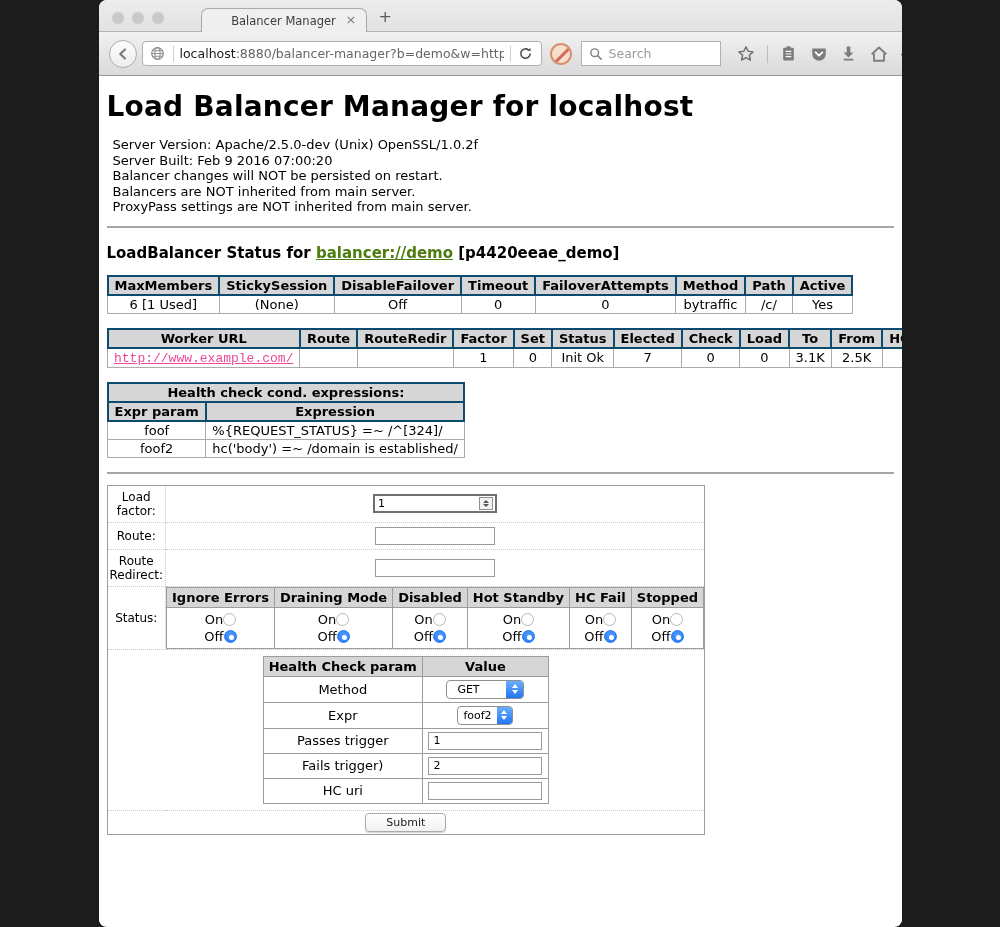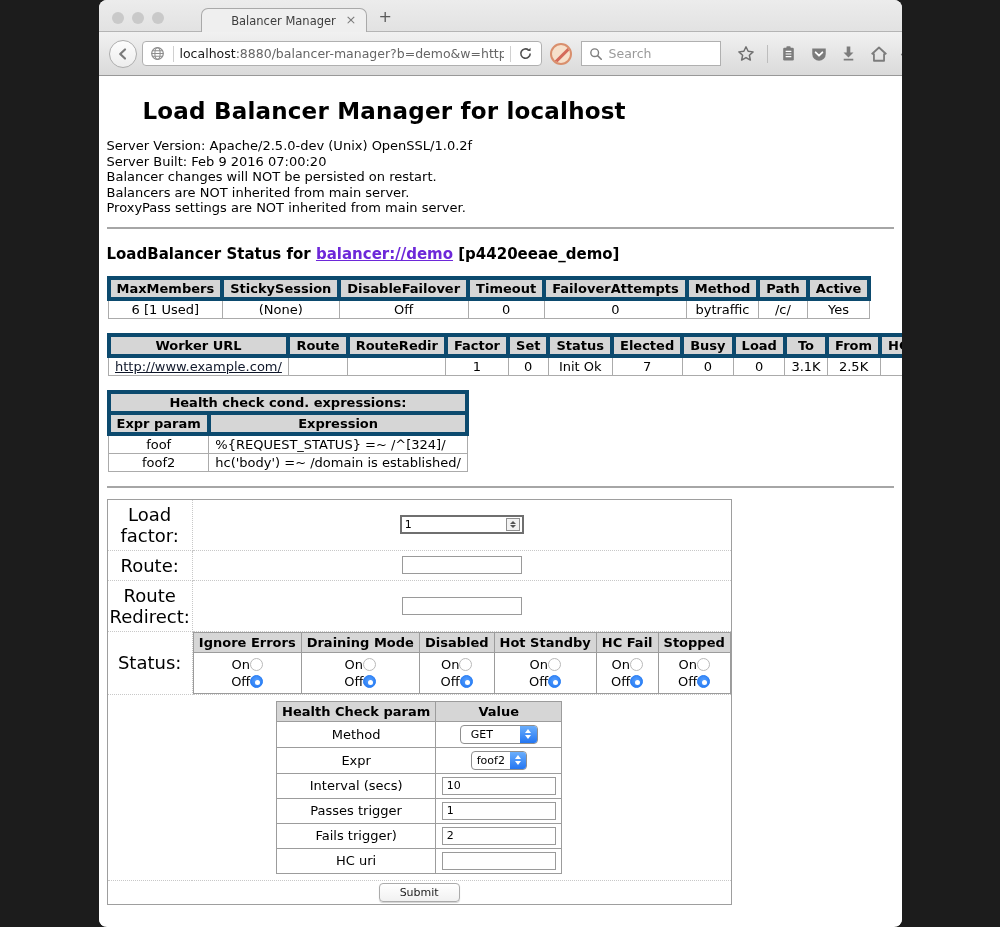--- a/index.html
+++ b/index.html
@@ -42,35 +42,35 @@
   .tb-sep { width:1px; height:18px; background:#bdbdbd; }
   .icon16 { width:18px; height:18px; display:flex; align-items:center; justify-content:center; }
   .caret-down { width:0; height:0; border-left:4px solid transparent; border-right:4px solid transparent;
                 border-top:4px solid #8a8a8a; margin-left:-6px; }
   .spacer { flex:1; }
   .menu-btn { display:flex; flex-direction:column; gap:3px; margin-right:16px; }
   .menu-btn i { width:17px; height:2.5px; background:#6e6e6e; border-radius:1px; display:block; }
 
   
   .content { padding:0 8px; background:#fff; height:850px; overflow:hidden; }
-  h1.pg-title { font-size:23px; font-weight:bold; color:#000; padding:22px 0 14px 0; letter-spacing:.2px;margin-left:36px; }
-  .info div { font-size:13px; color:#000; line-height:15.5px; }
+  h1.pg-title { font-size:28px; font-weight:bold; color:#000; padding:14px 0 14px 0; letter-spacing:.2px; }
+  .info div { font-size:13px; color:#000; line-height:15.5px;margin-left:6px; }
   hr.rule { border:none; height:2px; background:#a6a6a6; margin:11px 0; }
   h3.sec { font-size:15px; font-weight:bold; margin:16px 0 13px 0; }
-  h3.sec a { color:#6d28d9; }
-  a.tbl-link { color:#0f172a; }
+  h3.sec a { color:#4d7c0f; }
+  a.tbl-link { color:#ec4899;font-family:Liberation Mono, monospace; }
 
   table.data { border-collapse:collapse; font-size:13px; margin-bottom:14px; }
-  table.data th { background:#d6d6d6; border:4px solid #0c4a6e; padding:1px 6px; font-weight:bold; text-align:center; white-space:nowrap; }
+  table.data th { background:#d6d6d6; border:2px solid #0c4a6e; padding:1px 6px; font-weight:bold; text-align:center; white-space:nowrap; }
   table.data td { border:1px solid #ababab; padding:1px 6px; text-align:center; white-space:nowrap; }
 
   
   table.form-table { border-collapse:collapse; width:564px; border:1px solid #9e9e9e; font-size:13px; margin-top:2px; }
   table.form-table > tbody > tr > td { border:1px dotted #c8c8c8; padding:4px 2px; text-align:center; vertical-align:middle; }
-  td.flabel { width:100px; font-size:18px; }
+  td.flabel { width:100px; font-size:12px; }
   input.txt { height:18px; width:120px; border:1px solid #9a9a9a; font-size:11px; padding:1px 4px;
               font-family:"DejaVu Sans","Liberation Sans",sans-serif; }
   .numwrap { display:inline-flex; align-items:center; width:124px; height:19px; border:2px solid #6f6f6f; background:#fff; }
   .numwrap .nval { flex:1; font-size:11px; text-align:left; padding-left:3px; }
   .spinner { width:14px; height:13px; border:1px solid #8f8f8f; background:#f2f2f2; margin-right:2px;
              display:flex; flex-direction:column; align-items:center; justify-content:center; gap:1px; }
   .spinner i { width:0; height:0; border-left:3px solid transparent; border-right:3px solid transparent; display:block; }
   .spinner .up { border-bottom:3px solid #555; }
   .spinner .dn { border-top:3px solid #555; }
 
@@ -285,21 +285,21 @@
     <table class="data">
       <tbody>
           <tr>
         <th style="width:166px">Worker URL</th>
         <th style="width:40px">Route</th>
         <th style="width:70px">RouteRedir</th>
         <th style="width:46px">Factor</th>
         <th style="width:28px">Set</th>
         <th style="width:48px">Status</th>
         <th style="width:50px">Elected</th>
-        <th style="width:36px">Busy</th>
+        <th style="width:36px">Check</th>
         <th style="width:36px">Load</th>
         <th style="width:36px">To</th>
         <th style="width:40px">From</th>
         <th style="width:70px">HC Method</th>
         <th style="width:70px">HC Interval</th>
         <th style="width:46px">Passes</th>
 
       </tr>
       <tr>
         <td><a href="#" class="tbl-link">http://www.example.com/</a></td>
@@ -472,24 +472,20 @@
                   <span class="mac-select" style="width:56px">
                     <span class="val" style="padding:0 5px">foof2</span>
                     <span class="cap" style="margin-left:auto">
                             <i class="u"></i>
                             <i class="d"></i>
                           </span>
                   </span>
                 </td>
               </tr>
               <tr>
-                <td>Interval (secs)</td>
-                <td><input class="hc-txt" type="text" value="10" style=""></td>
-              </tr>
-              <tr>
                 <td>Passes trigger</td>
                 <td><input class="hc-txt" type="text" value="1" style=""></td>
               </tr>
               <tr>
                 <td>Fails trigger)</td>
                 <td><input class="hc-txt" type="text" value="2" style=""></td>
               </tr>
               <tr>
                 <td>HC uri</td>
                 <td><input class="hc-txt" type="text" value="" style=""></td>

